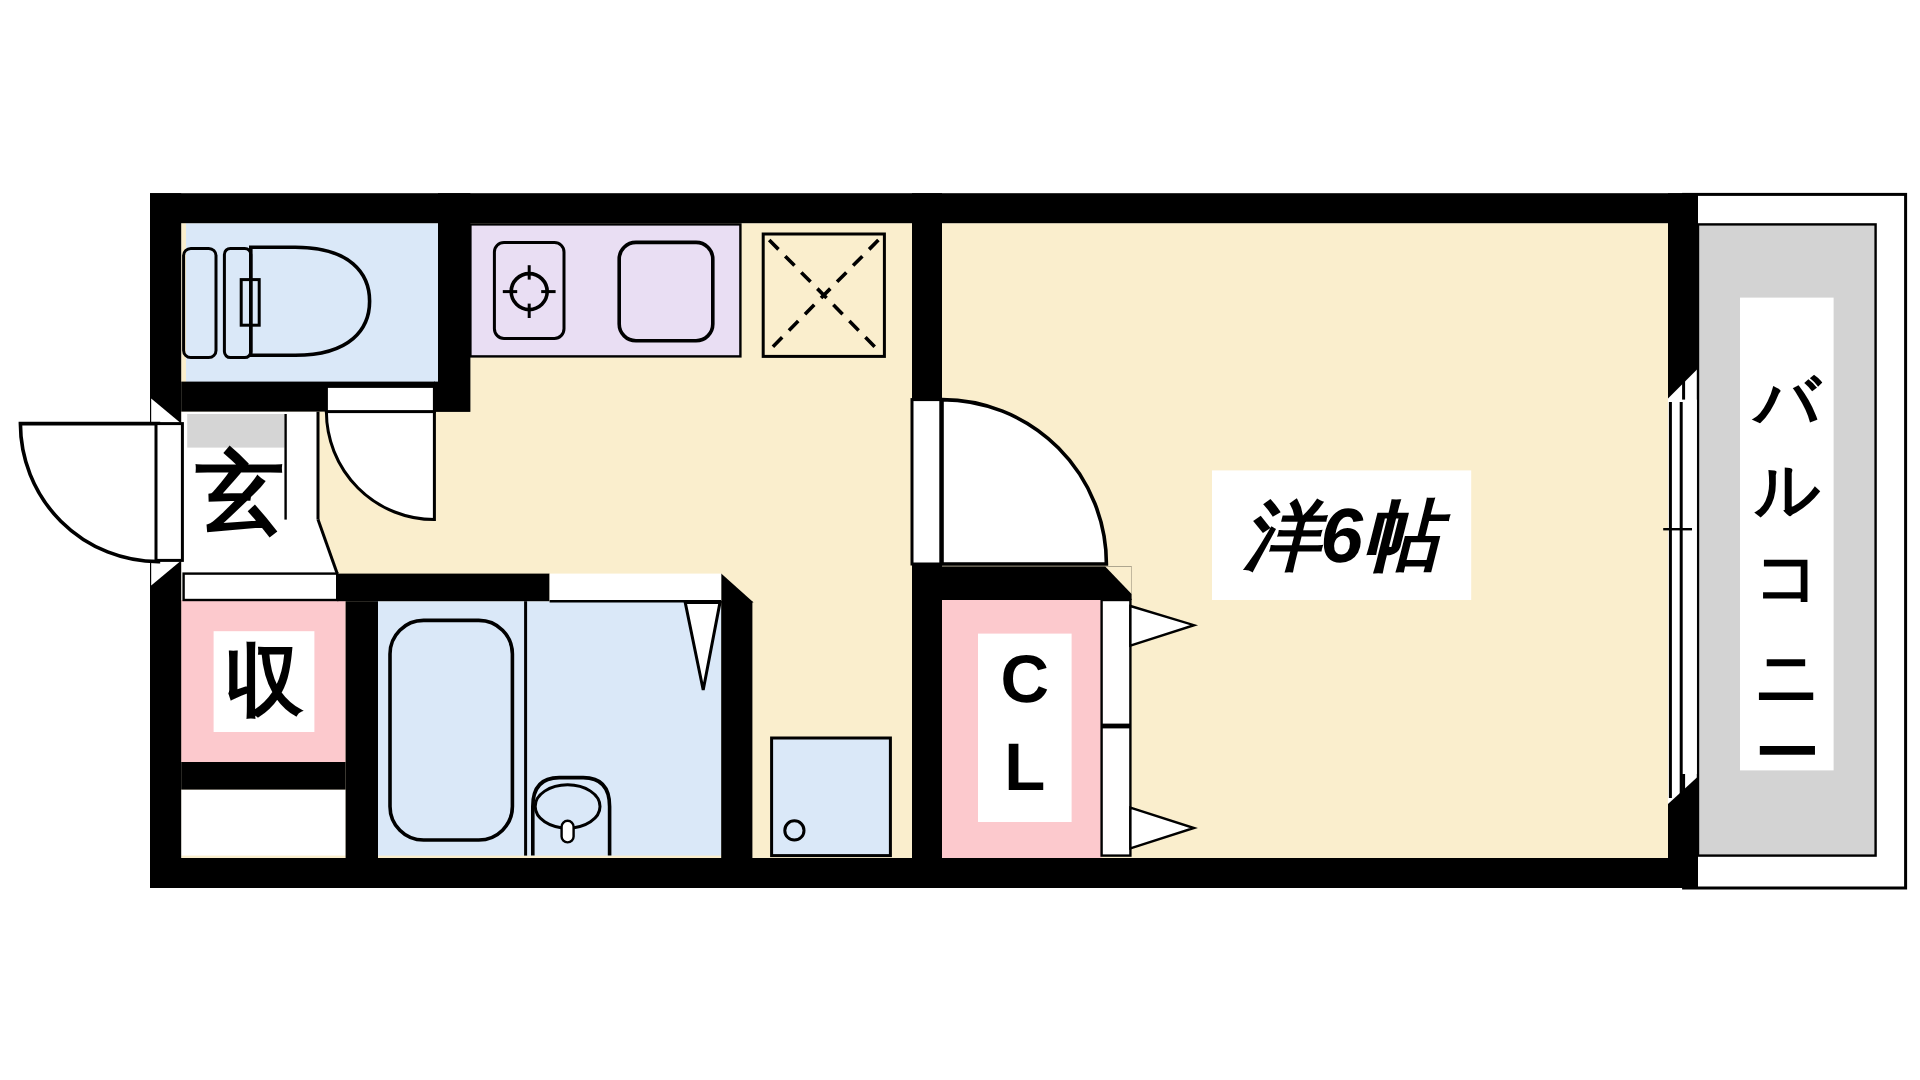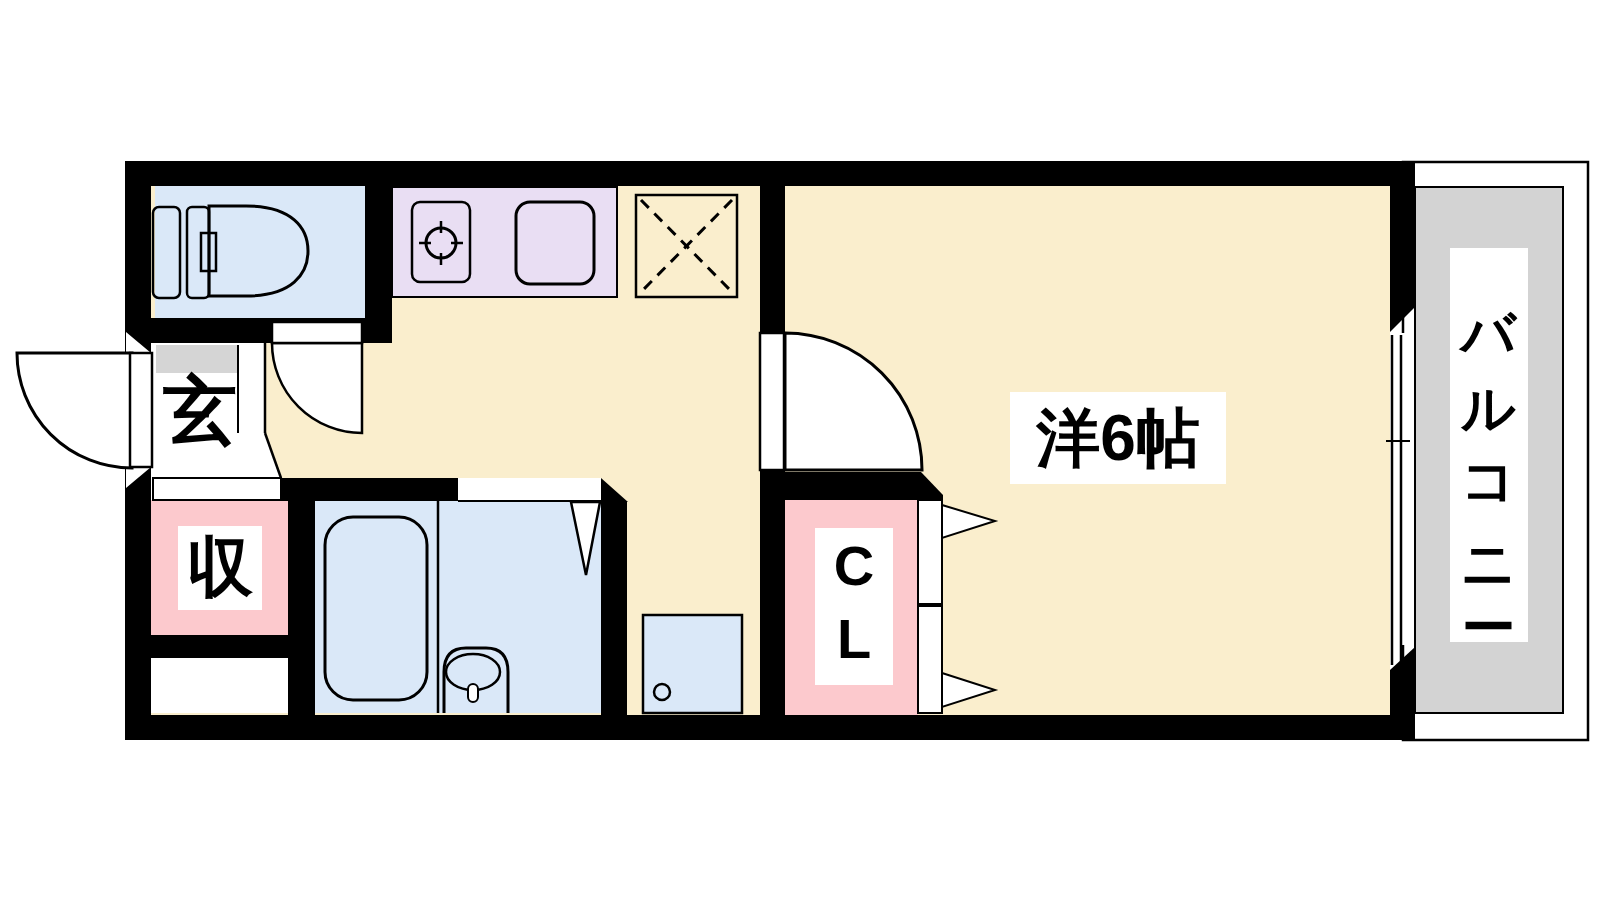--- a/index.html
+++ b/index.html
@@ -18,21 +18,21 @@
     white-space:nowrap;
   }
   .label.boxed{background:#fff;}
   #entrance-label{left:158px;top:370px;width:84px;height:84px;font-size:74px;}
   #storage-label{left:178px;top:526px;width:84px;height:84px;font-size:66px;}
   #closet-label{
     left:815px;top:528px;width:78px;height:157px;
     writing-mode:vertical-rl;text-orientation:upright;
     font-size:56px;letter-spacing:10px;
   }
-  #western-room-label{left:1010px;top:392px;width:216px;height:92px;font-size:64px;}
+  #western-room-label{left:1010px;top:392px;width:216px;height:108px;font-size:64px;font-style:italic;}
   #balcony-label{
     left:1450px;top:248px;width:78px;height:394px;
     writing-mode:vertical-rl;text-orientation:mixed;
     font-size:54px;letter-spacing:20px;
   }
 </style>
 </head>
 <body>
 
 <div id="stage">

